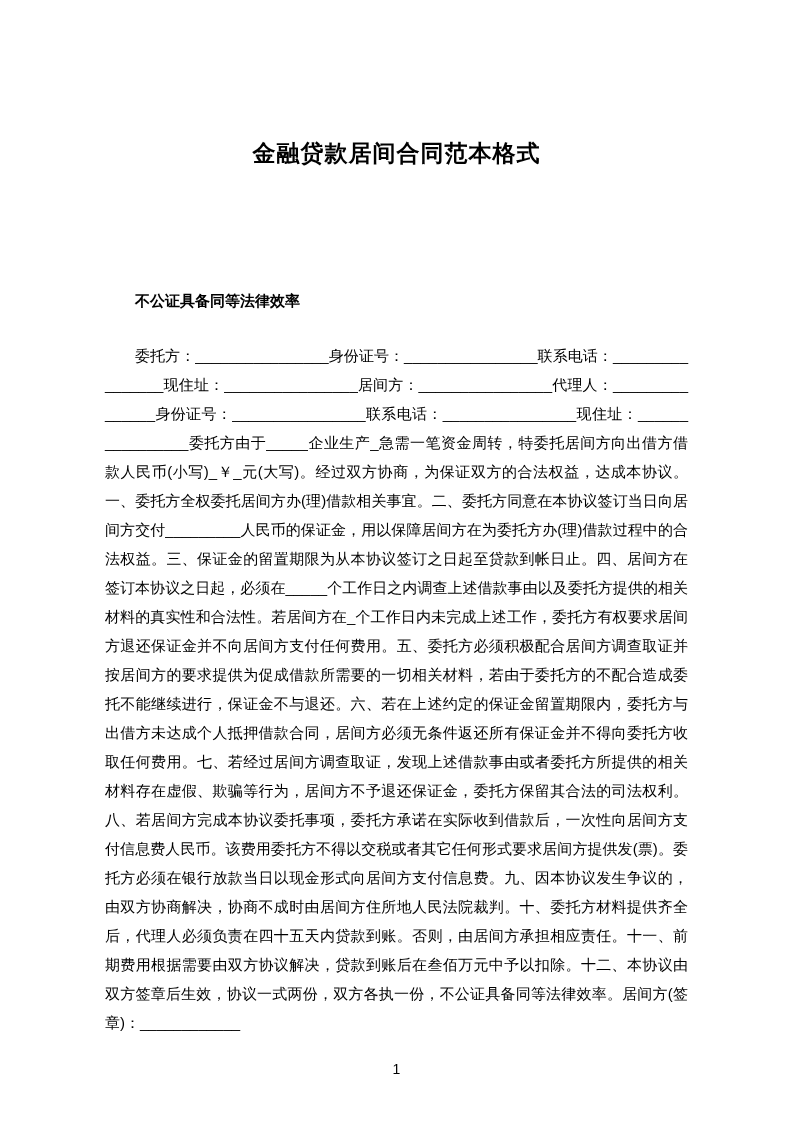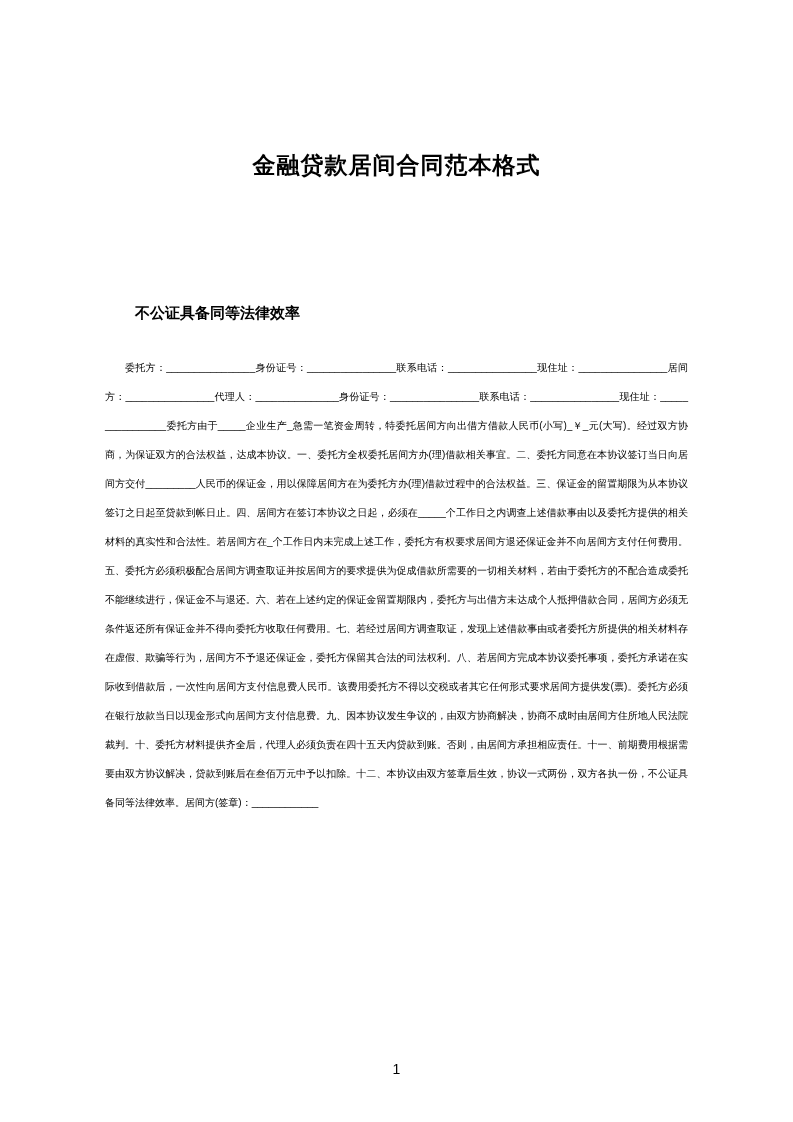--- a/index.html
+++ b/index.html
@@ -7,41 +7,41 @@
     background: #ffffff;
     font-family: "Liberation Sans", "DejaVu Sans", sans-serif;
     color: #000000;
   }
   .page {
     position: relative;
     width: 793px;
     height: 1122px;
     margin: 0 auto;
     background: #ffffff;
-    padding: 12px 105px;
+    padding: 0 105px;
     overflow: hidden;
   }
   .doc-title {
     padding-top: 140px;
     text-align: center;
     font-size: 23px;
     font-weight: bold;
     letter-spacing: 1px;
     line-height: 1.2;
   }
   .doc-subtitle {
     margin-top: 122px;
     font-size: 15px;
     font-weight: bold;
     text-indent: 2em;
     line-height: 1.4;
   }
   .doc-body {
     margin-top: 30px;
-    font-size: 10px;
+    font-size: 15px;
     line-height: 29px;
     text-align: justify;
     text-indent: 2em;
     word-break: break-all;
     overflow-wrap: anywhere;
   }
   .page-number {
     position: absolute;
     left: 0;
     right: 0;

